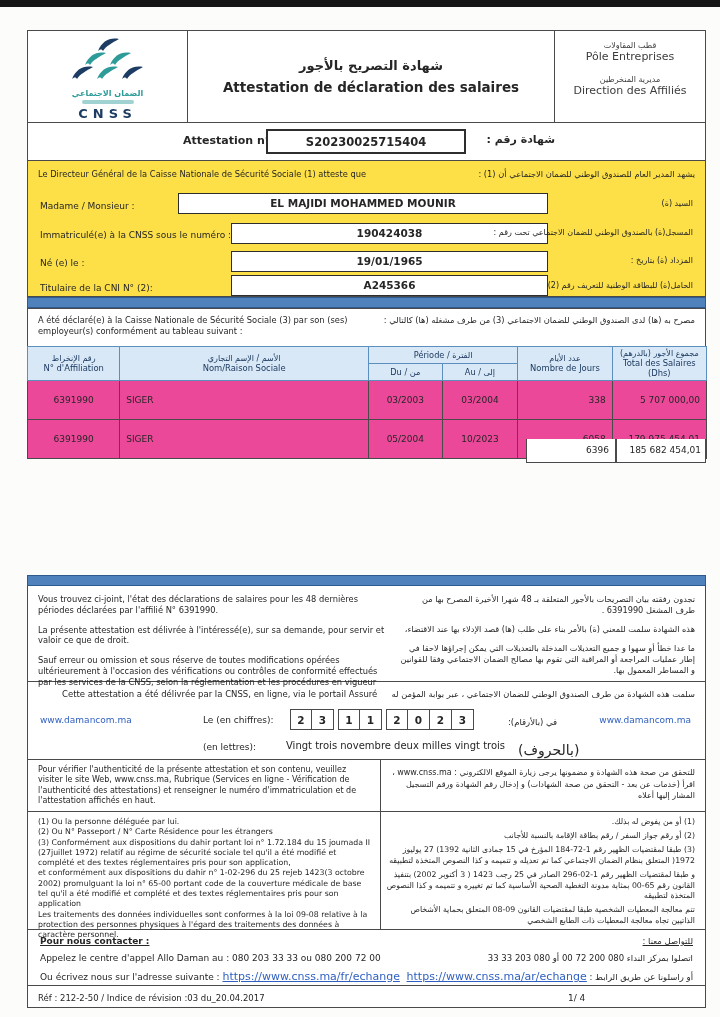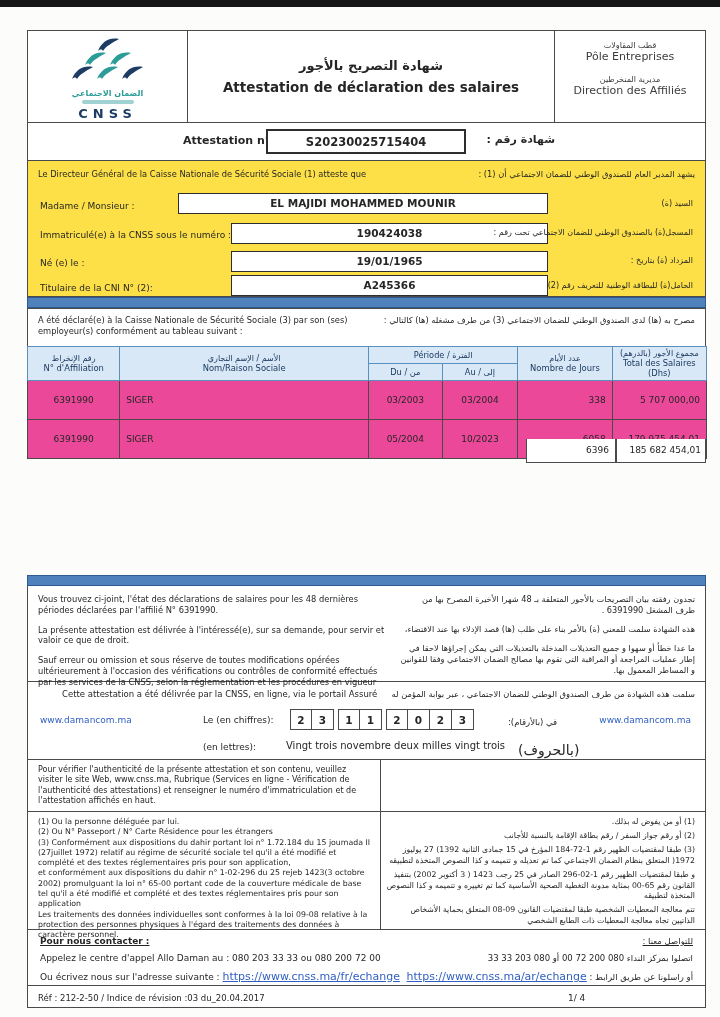--- a/index.html
+++ b/index.html
@@ -263,20 +263,21 @@
       <div class="abs chiffres-ar" dir="rtl">في (بالأرقام):</div>
       <a class="abs url url-right" href="#">www.damancom.ma</a>
       <div class="abs lettres-label">(en lettres):</div>
       <div class="abs lettres-value">Vingt trois  novembre  deux milles vingt trois</div>
       <div class="abs lettres-ar" dir="rtl">(بالحروف)</div>
     </div>
 
     <div class="row-b verif">
       <div class="vdiv"></div>
       <div class="abs verif-fr">Pour vérifier  l'authenticité de la présente attestation et son contenu, veuillez  visiter le site Web, www.cnss.ma, Rubrique (Services en ligne - Vérification de  l'authenticité des attestations) et renseigner le numéro d'immatriculation et de l'attestation affichés en haut.</div>
+      <div class="abs verif-ar" dir="rtl">للتحقق من صحة هذه الشهادة و مضمونها يرجى زيارة الموقع الالكتروني : www.cnss.ma ، اقرأ (خدمات عن بعد - التحقق من صحة الشهادات) و إدخال رقم الشهادة ورقم التسجيل المشار إليها أعلاه</div>
     </div>
 
     <div class="row-b notes">
       <div class="vdiv"></div>
       <div class="abs notes-fr">
         <div>(1) Ou la personne déléguée par lui.</div>
         <div>(2) Ou N° Passeport /  N° Carte Résidence pour les étrangers</div>
         <div>(3) Conformément aux dispositions du  dahir portant loi n° 1.72.184 du 15 joumada II (27juillet 1972) relatif au régime de sécurité sociale tel qu'il a été modifié et complété et des textes réglementaires pris pour son application,</div>
         <div>et conformément aux dispositions du dahir n° 1-02-296 du 25 rejeb 1423(3 octobre 2002) promulguant  la loi n° 65-00 portant code de la couverture médicale de base  tel qu'il  a été modifié et complété et des textes réglementaires pris pour son application</div>
         <div>Les traitements des données individuelles sont conformes à la loi 09-08 relative à la protection des personnes physiques à l'égard des traitements des données à caractère personnel.</div>

